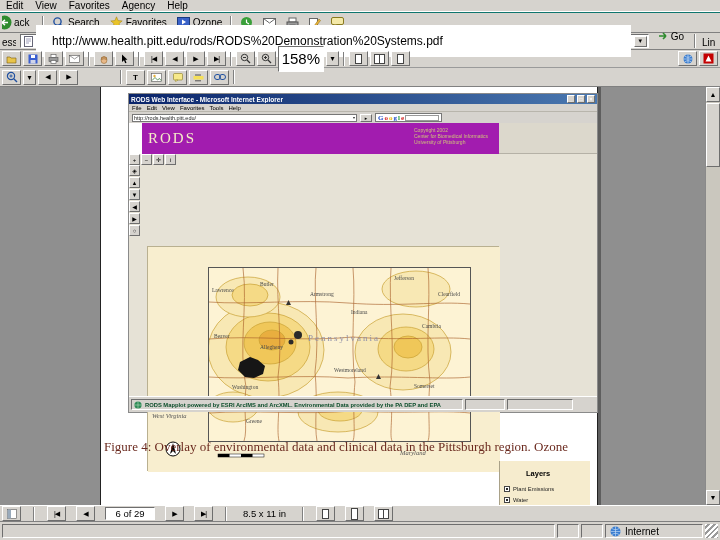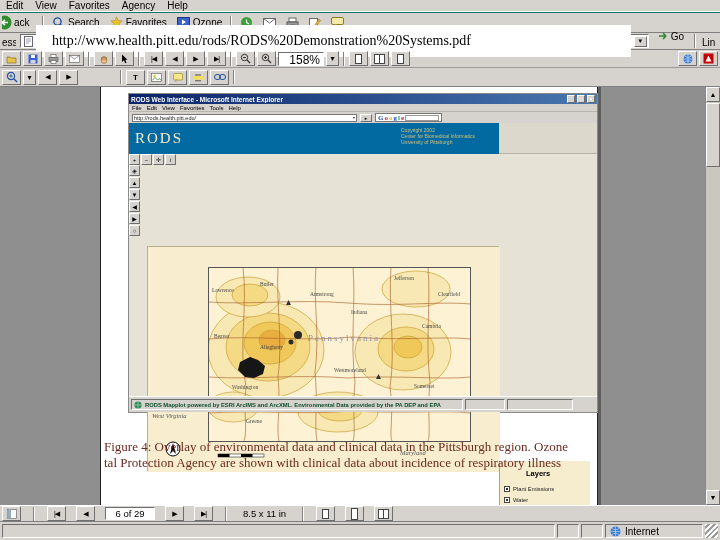--- a/index.html
+++ b/index.html
@@ -13,31 +13,31 @@
 .menubar{height:12px;display:flex;align-items:center;padding-left:6px;font-size:10px;border-bottom:1px solid #fff}
 .menu-items{display:flex;gap:12px}
 .menu-item{cursor:default}
 .toolbar{height:21px;display:flex;align-items:center;padding:1px 2px;gap:2px;border-top:1px solid #0f766e;border-bottom:1px solid #808080}
 .tb-btn{height:18px;display:flex;align-items:center;gap:3px;padding:12px 4px;font-size:10px}
 .back-cut{width:36px;overflow:hidden;padding:0}
 .back-inner{display:flex;align-items:center;gap:2px;margin-left:-5px}
 .addressbar{height:17px;display:flex;align-items:flex-end;padding:1px 2px;gap:4px;border-bottom:1px solid #808080;font-size:10px}
 .addr-cut{color:#000;width:14px;overflow:hidden}
 .addr-field{width:630px;height:14px;background:#fff;border:1px solid;border-color:#6e6e6e #fff #fff #6e6e6e;display:flex;align-items:center;gap:3px;padding:0 1px 0 3px}
-.addr-input{flex:1;border:0;outline:0;font-size:14px;font-family:Liberation Serif, serif;height:11px;padding:16px}
+.addr-input{flex:1;border:0;outline:0;font-size:12px;font-family:Liberation Sans, sans-serif;height:11px;padding:16px}
 .addr-drop{width:13px;height:11px;font-size:7px;display:flex;align-items:center;justify-content:center}
 .go-btn{gap:2px}
 .links-cut{width:16px;overflow:hidden}
 
 
 .acrotb1{height:18px;display:flex;align-items:center;gap:2px;padding:1px 2px;border-bottom:1px solid #9a9a9a}
 .acrotb2{height:19px;display:flex;align-items:center;gap:2px;padding:1px 2px;border-bottom:1px solid #808080}
 .abtn{min-width:19px;height:15px;display:flex;align-items:center;justify-content:center;font-size:8px;padding:0 1px}
 .navg{font-size:7px;letter-spacing:-1px}
-.zoombox{width:46px;height:14px;display:flex;align-items:flex-start;justify-content:flex-end;padding:0 3px;font-size:12px}
+.zoombox{width:46px;height:14px;display:flex;align-items:center;justify-content:flex-end;padding:12px 3px;font-size:15px}
 .zoomdrop{min-width:13px}
 .spacer{flex:1}
 .pgsm{width:7px;height:10px;border:1px solid #444;background:#fff;display:inline-block}
 .pgsm.dbl{width:11px;background:linear-gradient(90deg,#fff 45%,#444 45%,#444 55%,#fff 55%)}
 
 
 .content{position:relative;height:418px;background:#8f8f8f;overflow:hidden}
 .page{position:absolute;left:100px;top:0;width:498px;height:418px;background:#fff;border-left:1px solid #222;border-right:1px solid #222;box-shadow:3px 0 0 #5e5e5e}
 .vscroll{position:absolute;right:0;top:0;width:15px;height:418px;background:#cac7be;border-left:1px solid #8a8a8a}
 .vs-btn{height:15px;display:flex;align-items:center;justify-content:center;font-size:7px}
@@ -53,21 +53,21 @@
 .f-title-text{flex:1;white-space:nowrap;overflow:hidden}
 .f-wbtn{width:8px;height:8px;font-size:5px;display:inline-flex;align-items:center;justify-content:center}
 .f-menu{left:0;top:10px;width:468px;height:8px;background:#d6d3ce;font-size:6px;display:flex;align-items:center;padding-left:3px;white-space:pre;border-bottom:1px solid #b8b5ac}
 .f-addr{left:0;top:18px;width:468px;height:11px;background:#d6d3ce;display:flex;align-items:center;gap:3px;padding:0 3px}
 .f-addr-field{width:225px;height:8px;background:#fff;border:1px solid #777;display:flex;align-items:center;justify-content:space-between;font-size:5.5px;padding:0 1px;color:#222}
 .f-drop{font-size:4px}
 .f-gobtn{width:12px;height:8px;font-size:5px;display:flex;align-items:center;justify-content:center}
 .f-google{height:9px;background:#fff;border:1px solid #777;display:flex;align-items:center;gap:1px;padding:0 2px;font-family:"Liberation Serif",serif;font-size:7px;font-weight:bold}
 .f-ginput{width:34px;height:6px;border:1px solid #999;background:#fff;display:inline-block}
 .g1,.g4{color:#1a46c8}.g2,.g6{color:#d41f1f}.g3{color:#e8b60f}.g5{color:#1f9a3c}
-.f-header{left:0;top:29px;width:370px;height:31px;background:#0369a1}
+.f-header{left:13px;top:29px;width:370px;height:31px;background:#a21caf}
 .f-brand{position:absolute;left:6px;top:7px;font-family:"Liberation Serif",serif;font-size:15px;color:#f5ecc8;letter-spacing:2px}
 .f-navlist{position:absolute;left:72px;top:9px;display:flex;gap:22px}
 .f-nav-item{font-family:"Liberation Serif",serif;font-size:12.5px;font-weight:bold;color:#f7cf3a;cursor:pointer}
 .f-copy{position:absolute;left:272px;top:4px;width:94px;font-size:5px;line-height:6px;color:#cfc07a}
 .f-topright{left:370px;top:29px;width:98px;height:31px;background:#dcd8cc;border-bottom:1px solid #b5b1a6}
 .f-body{left:0;top:60px;width:468px;height:242px;background:#e6e2d6}
 .f-smalltb{left:4px;top:3px;display:flex;gap:1px}
 .f-tbtn{width:11px;height:11px;font-size:6px;display:flex;align-items:center;justify-content:center}
 .f-lefttb{left:3px;top:18px;display:flex;flex-direction:column;gap:1px}
 .f-map{left:18px;top:10px;width:352px;height:225px;border:1px solid #b9b090;position:relative}
@@ -531,21 +531,20 @@
           <span>RODS Mapplot powered by ESRI ArcIMS and ArcXML. Environmental Data provided by the PA DEP and EPA</span>
         </div>
         <div class="fs-seg sunken" style="width:40px"></div>
         <div class="fs-seg sunken" style="width:66px"></div>
       </div>
     </div>
 
     <div class="caption">
 
     <div class="cap-line">Figure 4:  Overlay of environmental data and clinical data in the Pittsburgh region.  Ozone</div>
-        <div class="cap-line">tal Protection Agency are shown with clinical data about incidence of respiratory illness</div>
       </div>
   </div>
 
   <div class="vscroll">
     <div class="vs-btn bevel">▲</div>
     <div class="vs-thumb bevel"></div>
     <div class="vs-btn bevel" style="position:absolute;bottom:0;left:0;right:0">▼</div>
   </div>
 </div>
 

